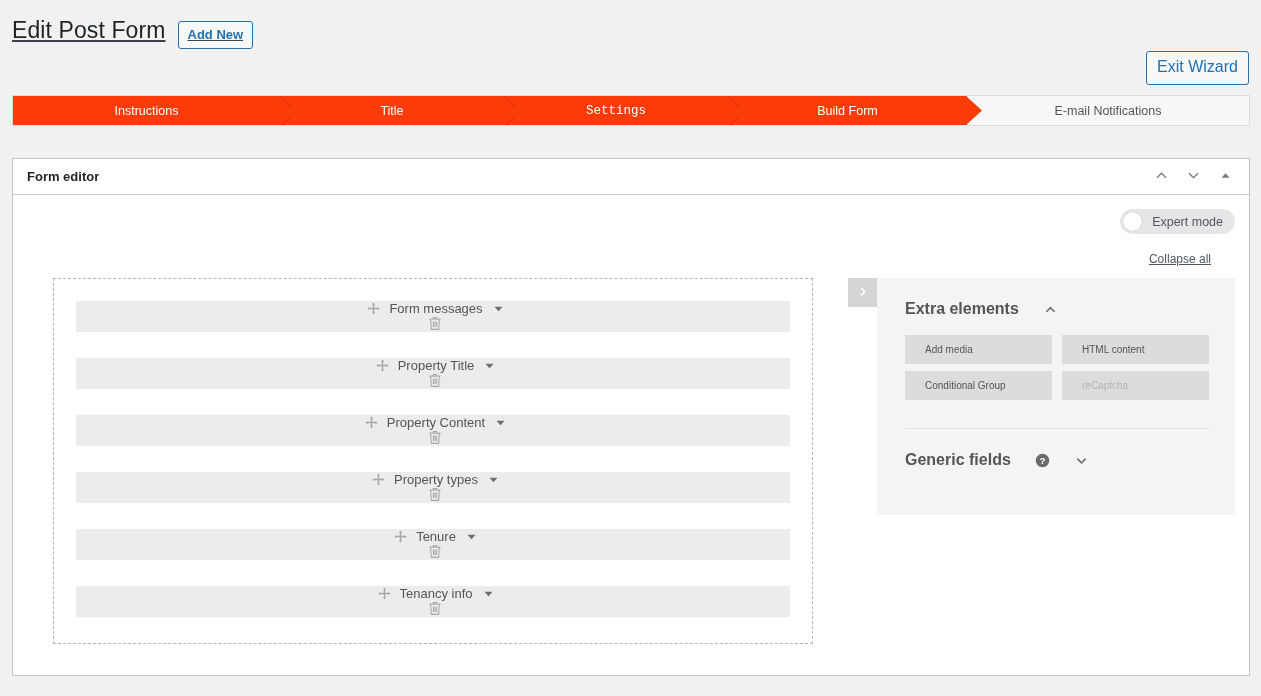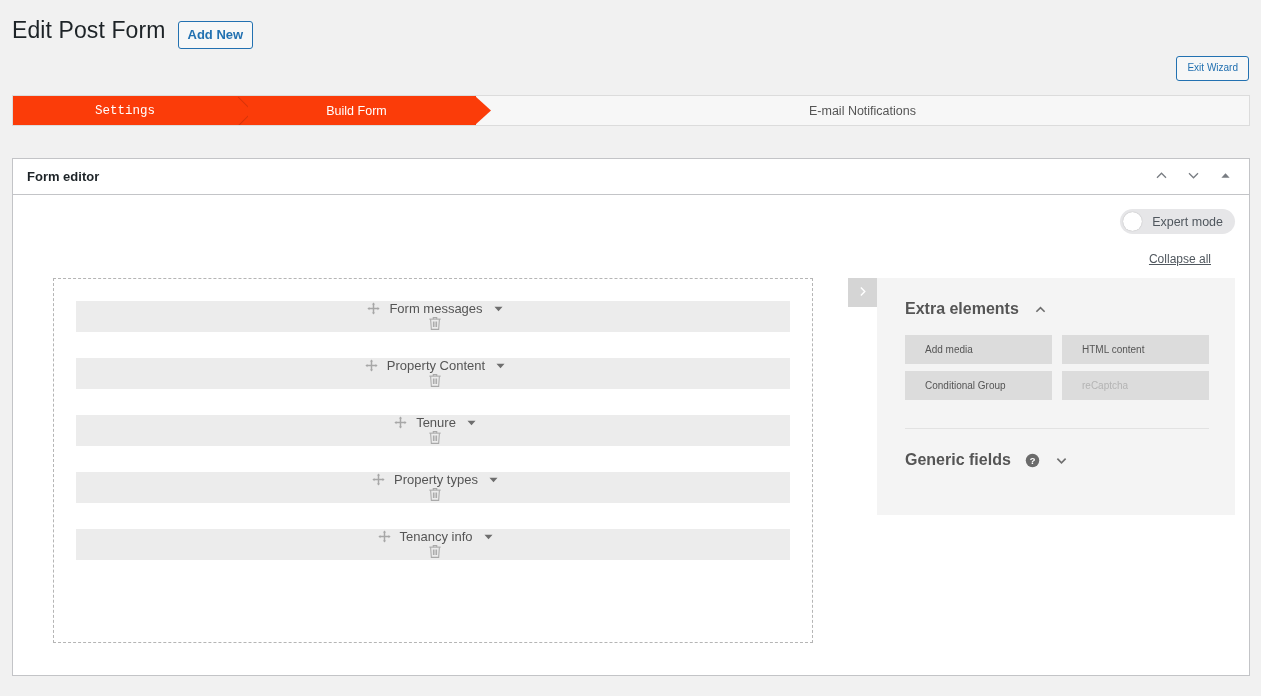--- a/index.html
+++ b/index.html
@@ -13,20 +13,21 @@
     color: #3c434a;
   }
 
   
   .page-head {
     display: flex;
     align-items: center;
     gap: 12px;
     padding: 14px 16px 0 12px;
     height: 48px;
+    text-decoration: underline;
   }
   .page-title {
     font-size: 23px;
     font-weight: 400;
     line-height: 1.3;
     color: #1d2327;
     letter-spacing: .1px;
   }
   .add-new-btn {
     border: 1px solid #2271b1;
@@ -48,21 +49,21 @@
     display: flex;
     justify-content: flex-end;
     align-items: center;
     padding-right: 12px;
   }
   .exit-wizard-btn {
     border: 1px solid #2271b1;
     color: #2271b1;
     background: #f6f7f7;
     border-radius: 3px;
-    font-size: 10px;
+    font-size: 16px;
     padding: 4px 10px 5px;
     line-height: 1.4;
     cursor: pointer;
   }
 
   
   .wizard {
     margin: 7px 11px 0 12px;
     height: 31px;
     display: flex;
@@ -270,21 +271,21 @@
   }
   .sidebar {
     width: 358px;
     background: #f4f4f4;
     padding: 22px 26px 26px 28px;
     min-height: 237px;
   }
   .sb-section-title {
     display: flex;
     align-items: center;
-    gap: 14px;
+    gap: 24px;
     font-size: 16px;
     font-weight: bold;
     color: #555;
     margin-bottom: 17px;
   }
   .sb-section-title .chev { color: #6e6e6e; display:flex; align-items:center; }
   .help-icon { display: flex; align-items: center; cursor: pointer; }
 
   .el-grid {
     display: grid;
@@ -321,20 +322,28 @@
 <div class="page-head">
   <h1 class="page-title">Edit Post Form</h1>
   <button class="add-new-btn">Add New</button>
 </div>
 
 <div class="exit-row">
   <button class="exit-wizard-btn">Exit Wizard</button>
 </div>
 
 <div class="wizard">
+  <div class="step done step-1">
+    <span>Instructions</span>
+    <span class="sep"></span>
+  </div>
+  <div class="step done step-2">
+    <span>Title</span>
+    <span class="sep"></span>
+  </div>
   <div class="step done step-3">
     <span>Settings</span>
     <span class="sep"></span>
   </div>
   <div class="step done last step-4">
     <span>Build Form</span>
     <span class="tip"></span>
   </div>
   <div class="step step-5">
     <span>E-mail Notifications</span>
@@ -406,29 +415,28 @@
               <svg width="14" height="15" viewBox="0 0 16 17" fill="none" stroke="currentColor" stroke-width="1.2">
                 <path d="M1.5 3.5 H14.5"></path>
                   <path d="M6 3.5 V1.8 H10 V3.5"></path>
                 <path d="M3 3.5 L3.8 15.2 H12.2 L13 3.5"></path>
                 <path d="M6.2 6.3 V12.6 M8 6.3 V12.6 M9.8 6.3 V12.6"></path>
               </svg>
             </span>
           </button>
         </div>
 
-
         <div class="field-row">
           <div class="field-left">
             <span class="move-icon">
               <svg width="13" height="13" viewBox="0 0 16 16" fill="currentColor">
                 <path d="M8 0.5 L10 3 H8.9 V7.1 H13 V6 L15.5 8 L13 10 V8.9 H8.9 V13 H10 L8 15.5 L6 13 H7.1 V8.9 H3 V10 L0.5 8 L3 6 V7.1 H7.1 V3 H6 Z"></path>
               </svg>
             </span>
-            <span class="field-label">Property Content</span>
+            <span class="field-label">Property Title</span>
             <span class="caret-down">
               <svg width="9" height="9" viewBox="0 0 10 10" fill="currentColor">
                   <path d="M0.5 3 L9.5 3 L5 8 Z"></path>
                 </svg>
             </span>
           </div>
           <button class="trash-btn">
             <span>
               <svg width="14" height="15" viewBox="0 0 16 17" fill="none" stroke="currentColor" stroke-width="1.2">
                 <path d="M1.5 3.5 H14.5"></path>
@@ -440,21 +448,21 @@
           </button>
         </div>
 
         <div class="field-row">
           <div class="field-left">
             <span class="move-icon">
               <svg width="13" height="13" viewBox="0 0 16 16" fill="currentColor">
                 <path d="M8 0.5 L10 3 H8.9 V7.1 H13 V6 L15.5 8 L13 10 V8.9 H8.9 V13 H10 L8 15.5 L6 13 H7.1 V8.9 H3 V10 L0.5 8 L3 6 V7.1 H7.1 V3 H6 Z"></path>
               </svg>
             </span>
-            <span class="field-label">Tenure</span>
+            <span class="field-label">Property Content</span>
             <span class="caret-down">
               <svg width="9" height="9" viewBox="0 0 10 10" fill="currentColor">
                   <path d="M0.5 3 L9.5 3 L5 8 Z"></path>
                 </svg>
             </span>
           </div>
           <button class="trash-btn">
             <span>
               <svg width="14" height="15" viewBox="0 0 16 17" fill="none" stroke="currentColor" stroke-width="1.2">
                 <path d="M1.5 3.5 H14.5"></path>
@@ -492,39 +500,65 @@
           </button>
         </div>
 
         <div class="field-row">
           <div class="field-left">
             <span class="move-icon">
               <svg width="13" height="13" viewBox="0 0 16 16" fill="currentColor">
                 <path d="M8 0.5 L10 3 H8.9 V7.1 H13 V6 L15.5 8 L13 10 V8.9 H8.9 V13 H10 L8 15.5 L6 13 H7.1 V8.9 H3 V10 L0.5 8 L3 6 V7.1 H7.1 V3 H6 Z"></path>
               </svg>
             </span>
-            <span class="field-label">Tenancy info</span>
+            <span class="field-label">Tenure</span>
             <span class="caret-down">
               <svg width="9" height="9" viewBox="0 0 10 10" fill="currentColor">
                   <path d="M0.5 3 L9.5 3 L5 8 Z"></path>
                 </svg>
             </span>
           </div>
           <button class="trash-btn">
             <span>
               <svg width="14" height="15" viewBox="0 0 16 17" fill="none" stroke="currentColor" stroke-width="1.2">
                 <path d="M1.5 3.5 H14.5"></path>
                   <path d="M6 3.5 V1.8 H10 V3.5"></path>
                 <path d="M3 3.5 L3.8 15.2 H12.2 L13 3.5"></path>
                 <path d="M6.2 6.3 V12.6 M8 6.3 V12.6 M9.8 6.3 V12.6"></path>
               </svg>
             </span>
           </button>
         </div>
 
+        <div class="field-row">
+          <div class="field-left">
+            <span class="move-icon">
+              <svg width="13" height="13" viewBox="0 0 16 16" fill="currentColor">
+                <path d="M8 0.5 L10 3 H8.9 V7.1 H13 V6 L15.5 8 L13 10 V8.9 H8.9 V13 H10 L8 15.5 L6 13 H7.1 V8.9 H3 V10 L0.5 8 L3 6 V7.1 H7.1 V3 H6 Z"></path>
+              </svg>
+            </span>
+            <span class="field-label">Tenancy info</span>
+            <span class="caret-down">
+              <svg width="9" height="9" viewBox="0 0 10 10" fill="currentColor">
+                  <path d="M0.5 3 L9.5 3 L5 8 Z"></path>
+                </svg>
+            </span>
+          </div>
+          <button class="trash-btn">
+            <span>
+              <svg width="14" height="15" viewBox="0 0 16 17" fill="none" stroke="currentColor" stroke-width="1.2">
+                <path d="M1.5 3.5 H14.5"></path>
+                  <path d="M6 3.5 V1.8 H10 V3.5"></path>
+                <path d="M3 3.5 L3.8 15.2 H12.2 L13 3.5"></path>
+                <path d="M6.2 6.3 V12.6 M8 6.3 V12.6 M9.8 6.3 V12.6"></path>
+              </svg>
+            </span>
+          </button>
+        </div>
+
       </div>
 
       <div class="sidebar-wrap">
         <div class="sidebar-handle">
           <span>
             <svg width="13" height="13" viewBox="0 0 20 20" fill="none" stroke="currentColor" stroke-width="2.2">
               <path d="M7.5 4 L13.5 10 L7.5 16"></path>
             </svg>
           </span>
         </div>

